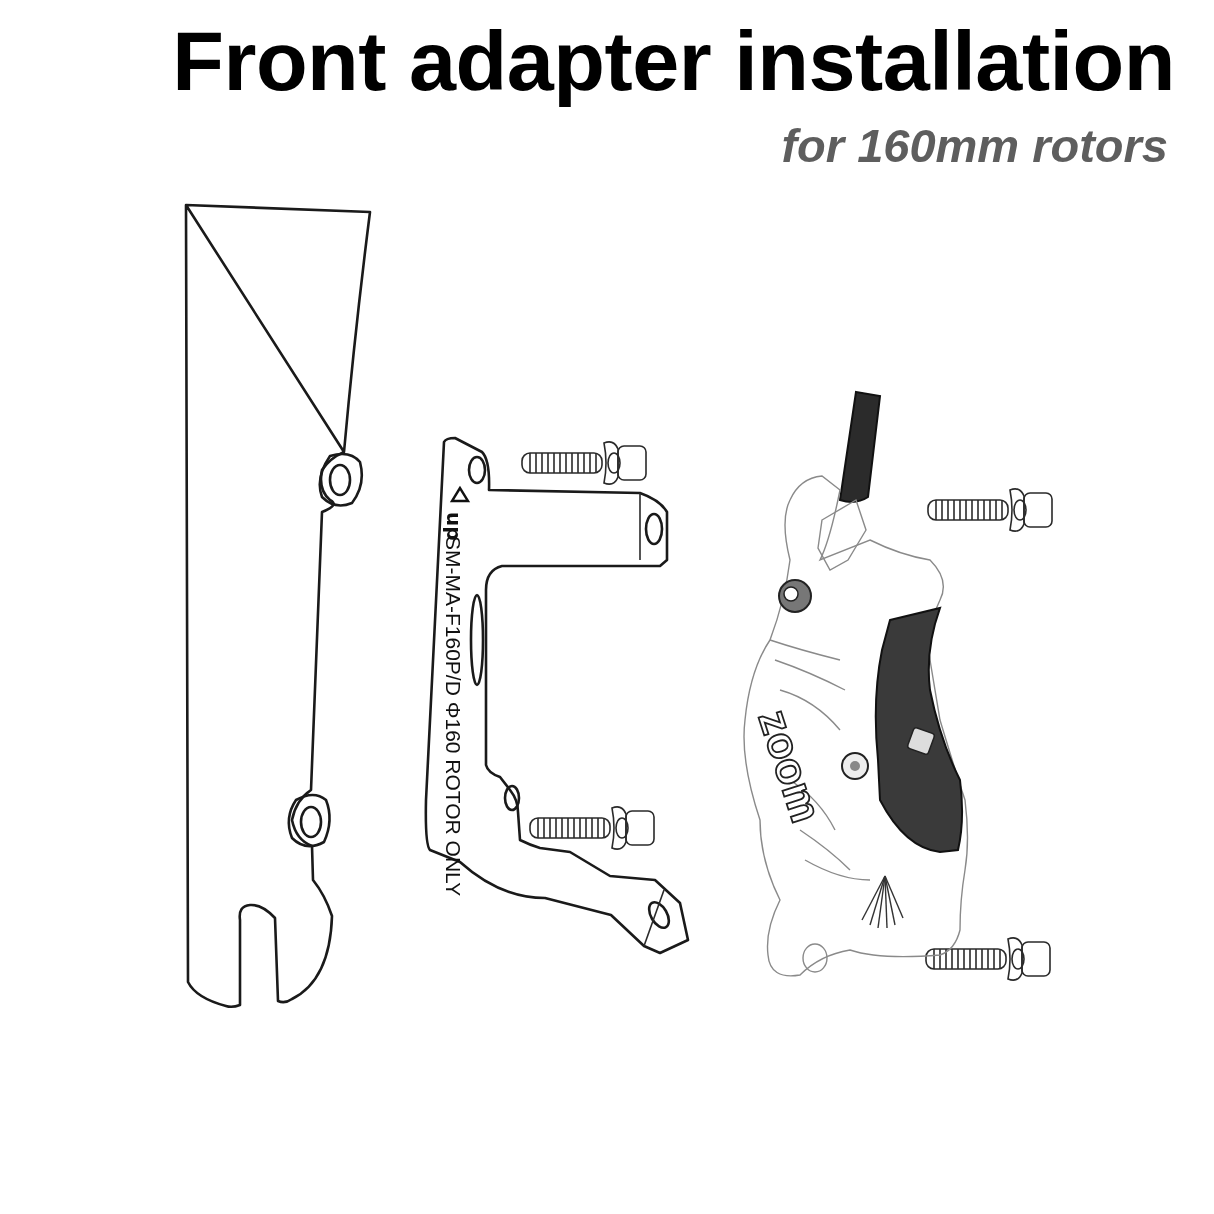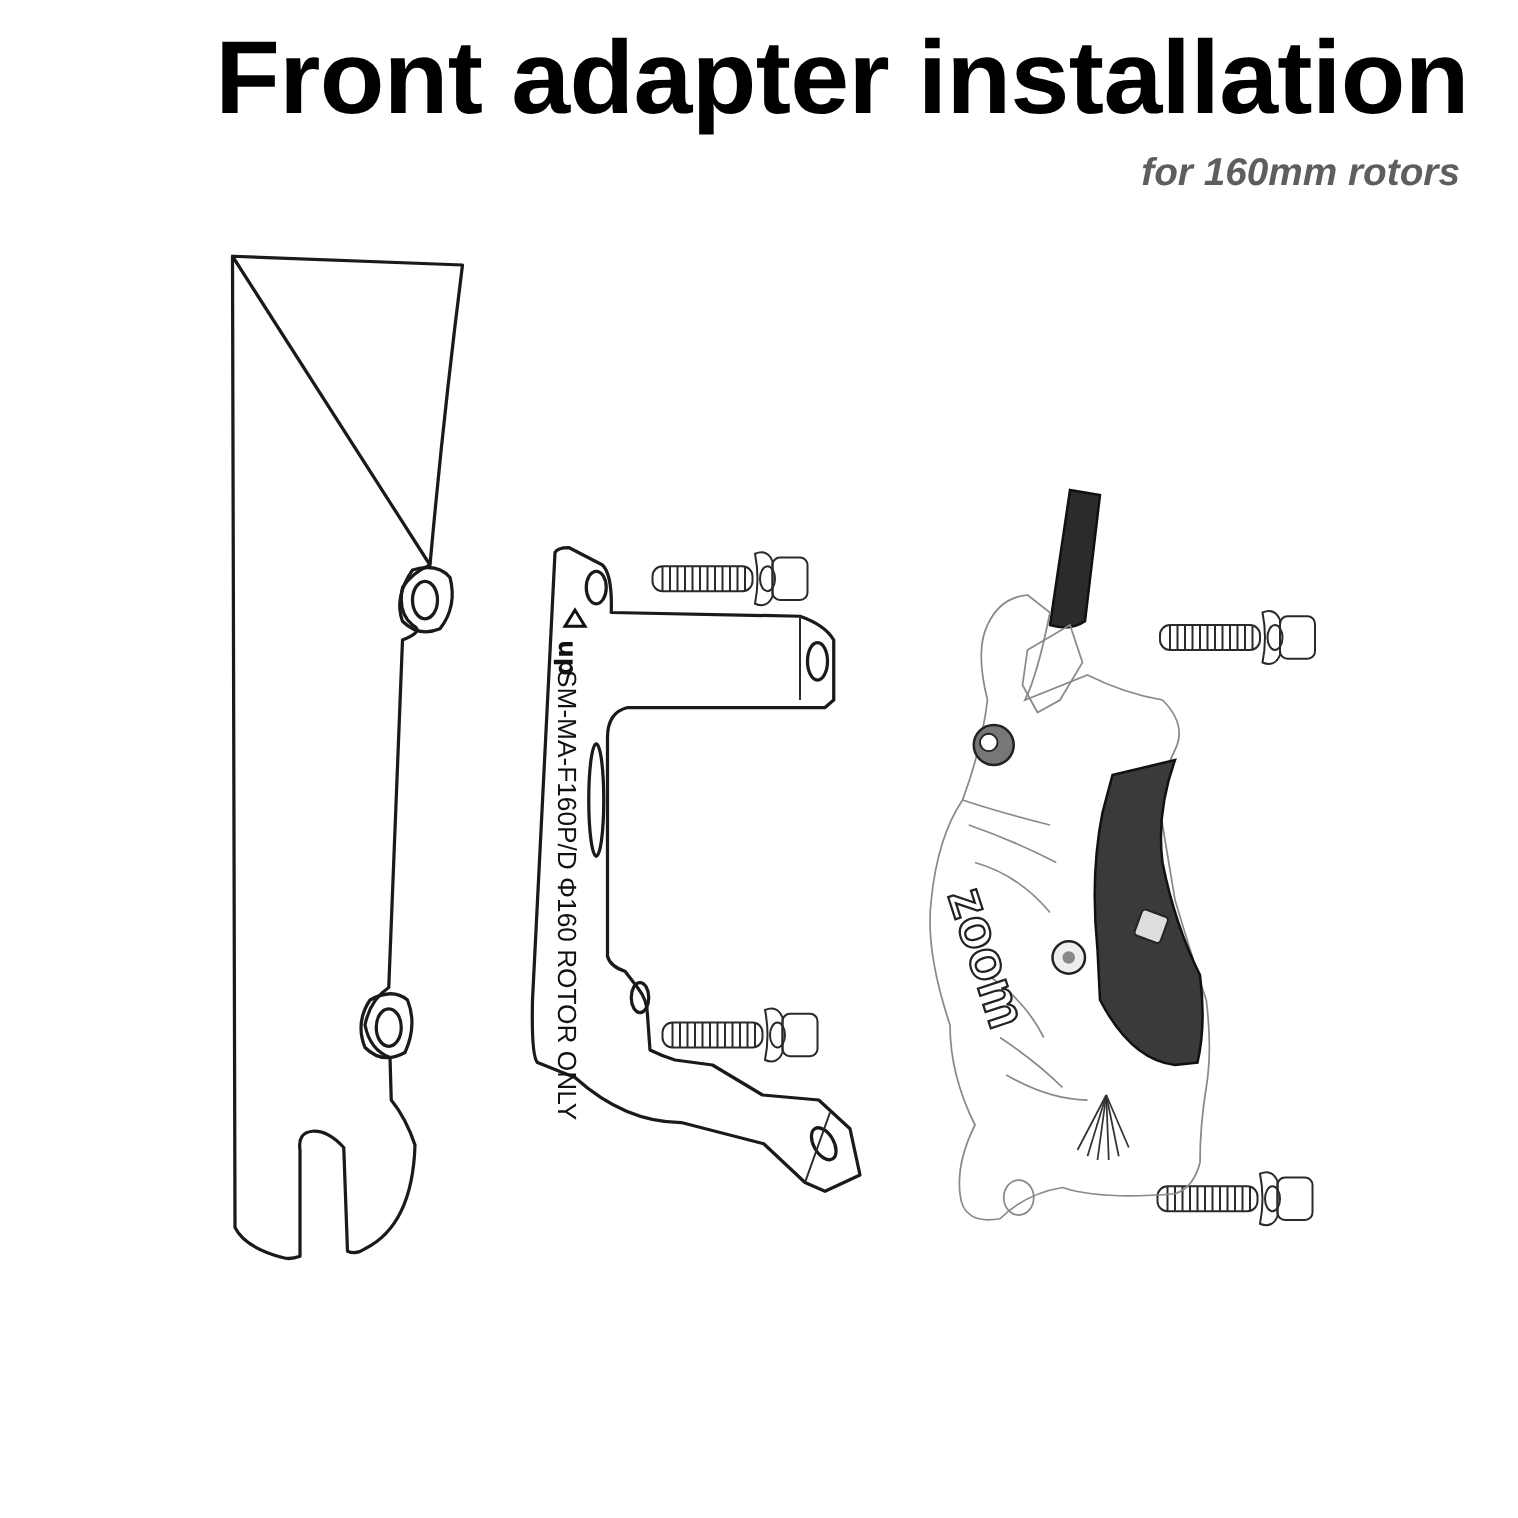--- a/index.html
+++ b/index.html
@@ -1,18 +1,18 @@
 <!DOCTYPE html>
 <html><head>
 <meta charset="utf-8">
 <style>
   html, body { margin: 0; padding: 0; background: #ffffff; }
   body { width: 1214px; height: 1214px; position: relative; overflow: hidden; font-family: "Liberation Sans", sans-serif; }
   .title { position: absolute; left: 80px; top: 20px; width: 1095px; text-align: right; font-family: "Liberation Sans", sans-serif; font-weight: bold; font-size: 83px; letter-spacing: -0.5px; color: #000; line-height: 1; transform: scaleX(1.02); transform-origin: right; }
-  .subtitle { position: absolute; right: 46px; top: 122px; font-family: "Liberation Sans", sans-serif; font-style: italic; font-weight: bold; font-size: 31px; color: #5e5e5e; line-height: 1; }
+  .subtitle { position: absolute; right: 46px; top: 122px; font-family: "Liberation Sans", sans-serif; font-style: italic; font-weight: bold; font-size: 47px; color: #5e5e5e; line-height: 1; }
   svg.diagram { position: absolute; left: 0; top: 0; }
   .stroke { fill: none; stroke: #1a1a1a; stroke-width: 2.6; stroke-linejoin: round; stroke-linecap: round; }
   .thin { fill: none; stroke: #2a2a2a; stroke-width: 1.6; }
   .faint { fill: none; stroke: #8a8a8a; stroke-width: 1.4; }
   .adapter-text { font-family: "Liberation Sans", sans-serif; font-size: 21px; fill: #111; }
   .up-text { font-family: "DejaVu Sans", sans-serif; font-size: 20px; fill: #111; font-weight: bold; }
   .brand-text { font-family: "Liberation Sans", sans-serif; font-weight: bold; font-size: 44px; fill: #fff; stroke: #222; stroke-width: 1.8; }
 </style>
 </head>
 <body>

